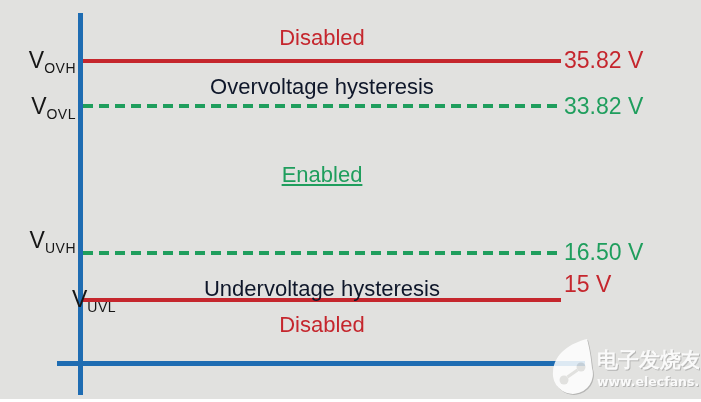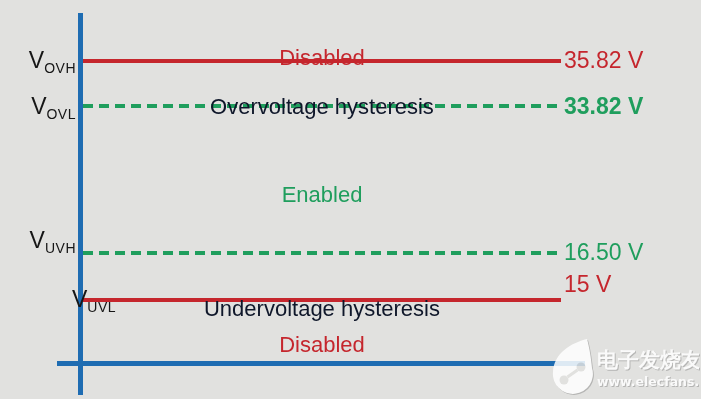--- a/index.html
+++ b/index.html
@@ -19,30 +19,30 @@
   .line-uvh{top:251px;}
   .line-uvl{top:298px;}
   
   .vlabel{position:absolute;left:24px;width:52px;text-align:right;font-size:23px;color:#161616;line-height:22px;white-space:nowrap;}
   .vlabel sub{font-size:14px;line-height:1;vertical-align:-5px;letter-spacing:0.5px;}
   .lab-ovh{top:49px;}
   .lab-ovl{top:95px;}
   .lab-uvh{top:229px;}
   .lab-uvl{top:288px;margin-left:40px;}
   
-  .zone{position:absolute;left:83px;width:478px;text-align:center;font-size:22px;line-height:22px;margin-top:20px;}
+  .zone{position:absolute;left:83px;width:478px;text-align:center;font-size:22px;line-height:22px;}
   .zone-dis-top{top:27px;}
   .zone-ovhyst{top:76px;}
-  .zone-enabled{top:164px;}
+  .zone-enabled{top:164px;text-decoration:underline;}
   .zone-uvhyst{top:278px;}
   .zone-dis-bot{top:314px;}
   
   .val{position:absolute;left:564px;width:84px;text-align:left;font-size:23px;line-height:22px;white-space:nowrap;}
   .val-ovh{top:49px;}
-  .val-ovl{top:95px;font-weight:bold;}
+  .val-ovl{top:95px;}
   .val-uvh{top:241px;}
   .val-uvl{top:273px;}
   .red{color:#c5262d;}
   .green{color:#1f9e5d;}
   .black{color:#0f172a;}
   
   .watermark{position:absolute;left:543px;top:333px;opacity:0.85;
              filter:drop-shadow(1px 1px 0 rgba(110,110,110,0.45));}
   .wm-brand{font-family:"DejaVu Sans", sans-serif;font-weight:bold;}
   .wm-site{font-family:"DejaVu Sans", sans-serif;font-weight:bold;}

